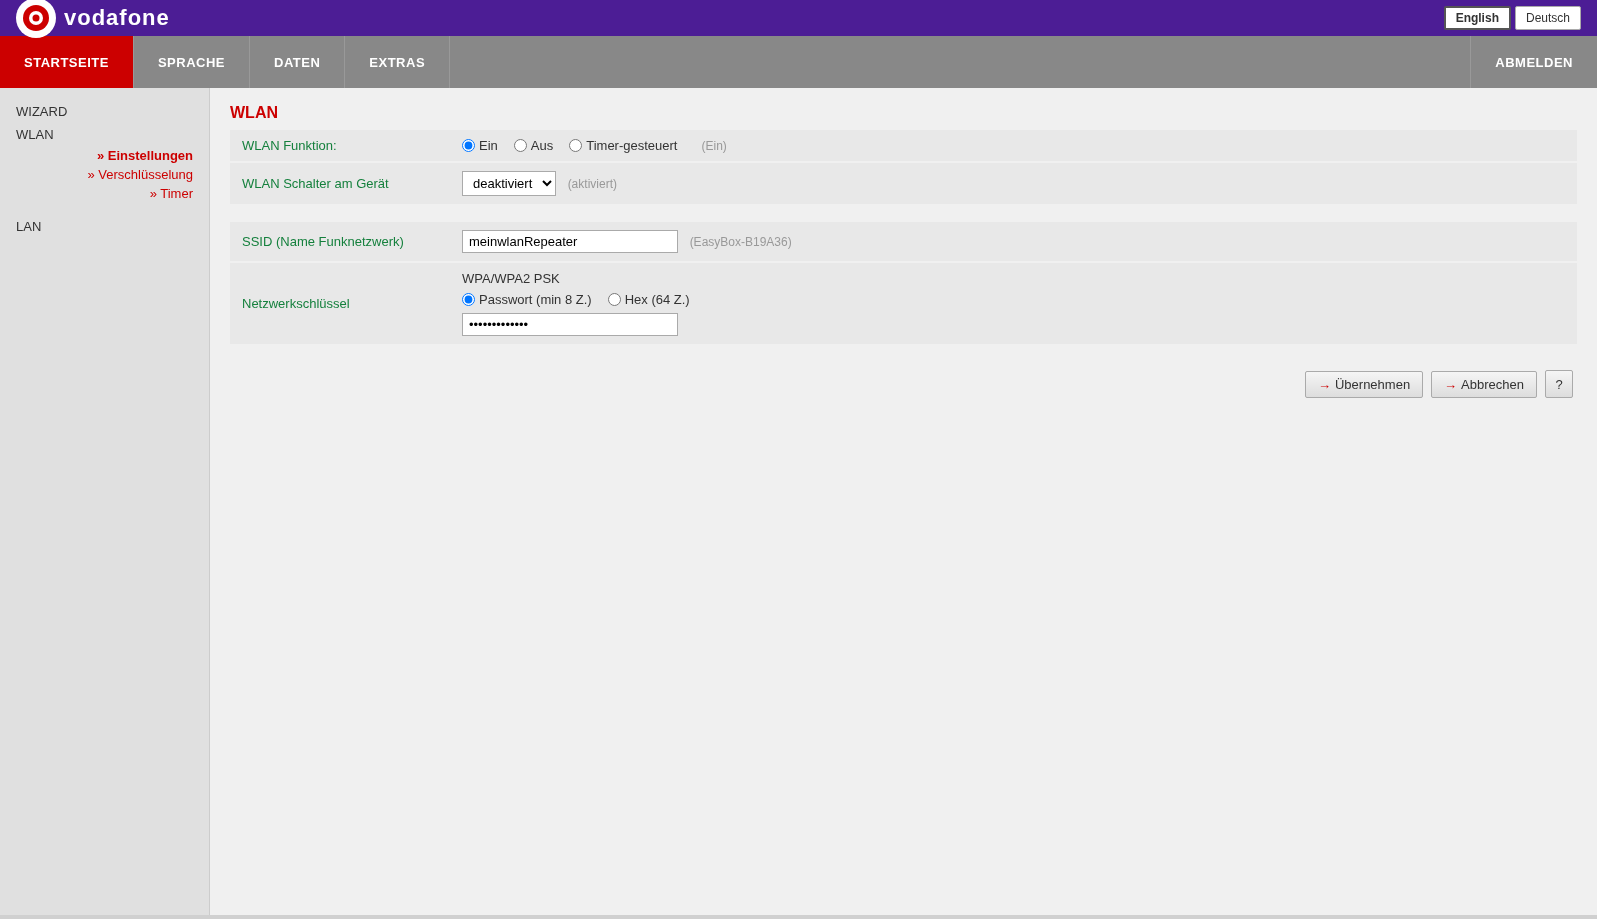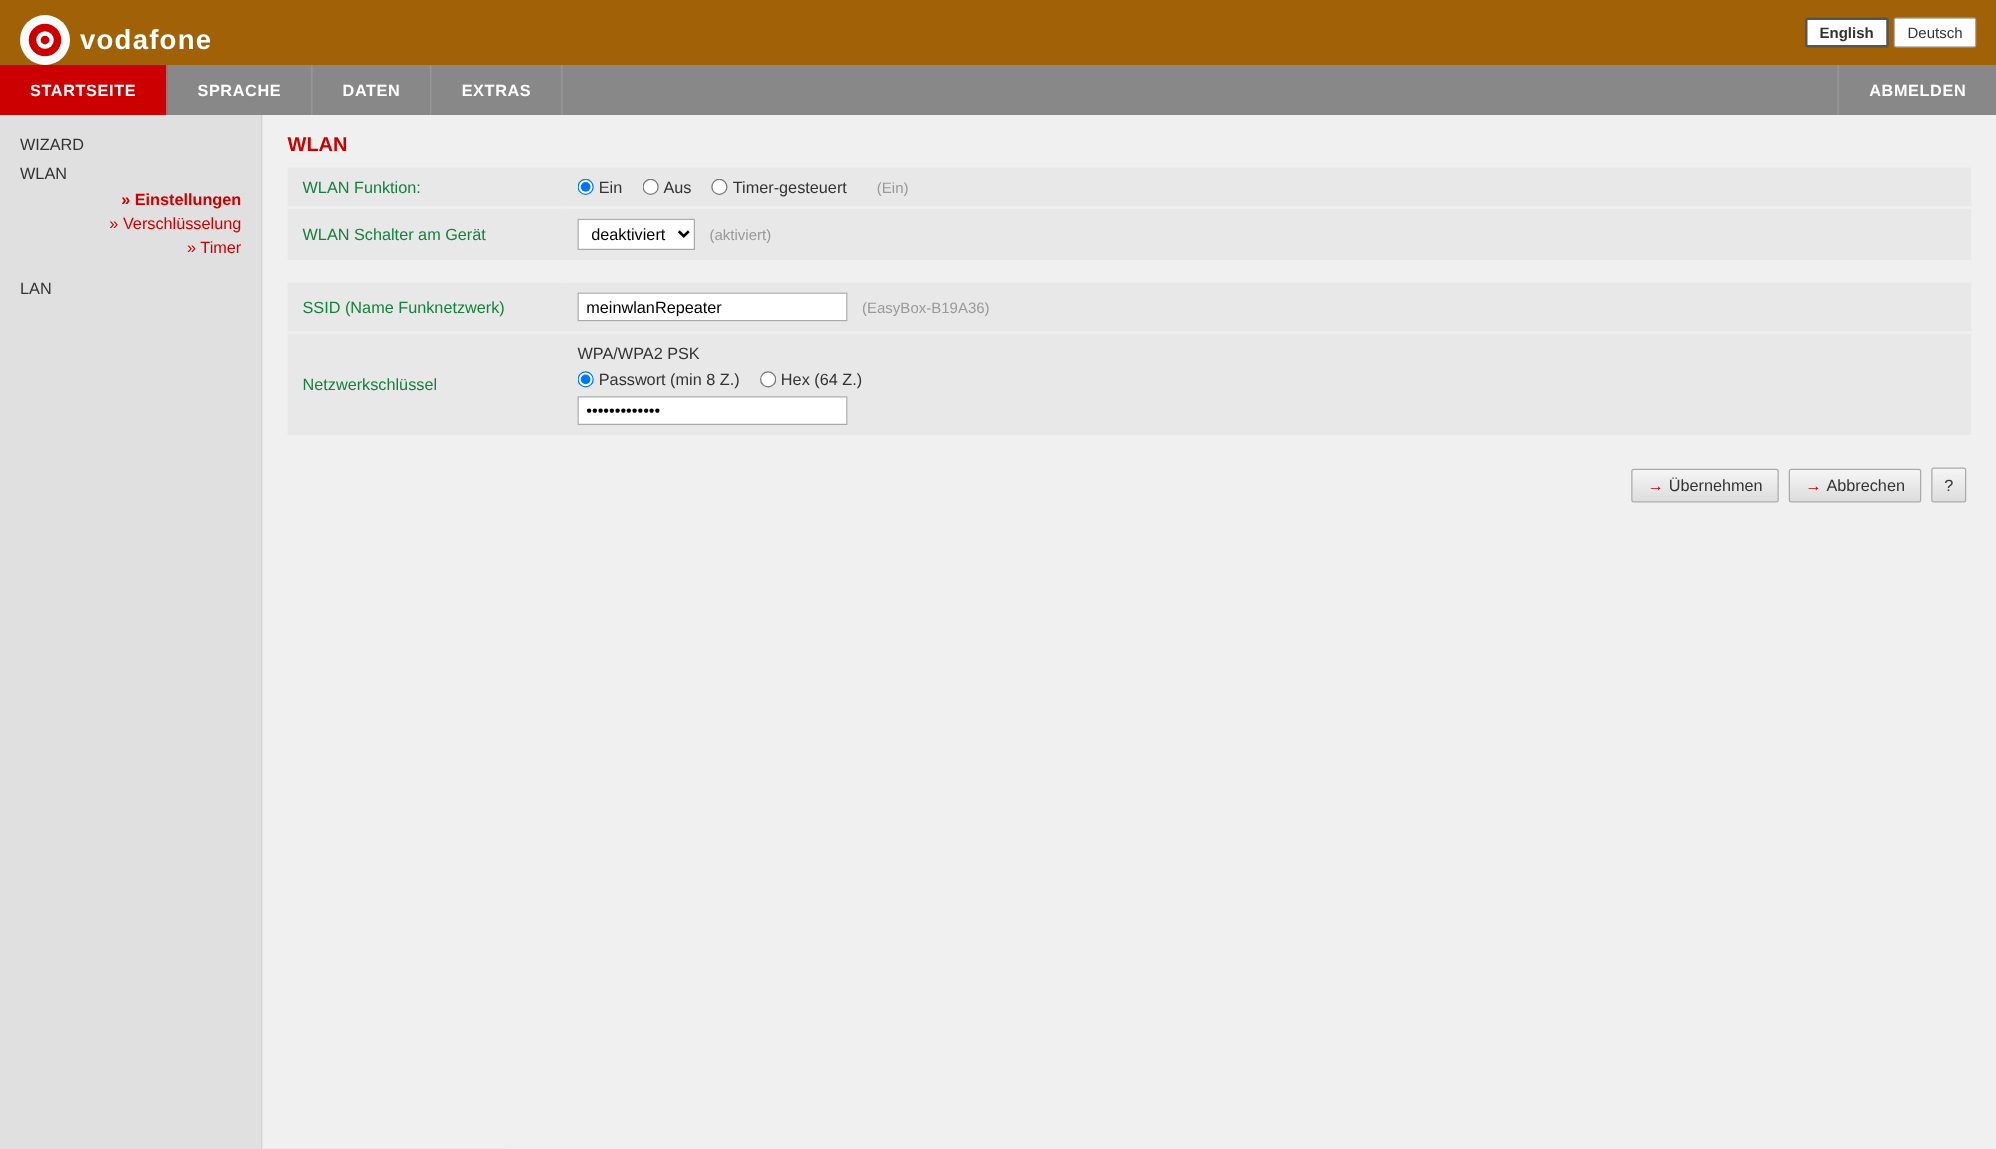--- a/index.html
+++ b/index.html
@@ -1,23 +1,23 @@
 <!DOCTYPE html>
 <html><head>
   <meta charset="utf-8">
   <style>
     * { margin: 0; padding: 0; box-sizing: border-box; }
     body { font-family: Arial, Helvetica, sans-serif; font-size: 13px; background: #d0d0d0; width: 1597px; min-height: 919px; }
 
     
     #top-bar {
-      background: #a16207;
-      height: 52px;
-      display: flex;
-      align-items: flex-end;
+      background: #4c1d95;
+      height: 36px;
+      display: flex;
+      align-items: center;
       padding: 0 16px;
       position: relative;
     }
     #logo-area {
       display: flex;
       align-items: center;
       gap: 8px;
     }
     .vodafone-circle {
       width: 40px; height: 40px;
@@ -50,21 +50,21 @@
       border-radius: 2px;
     }
     .lang-btn.active {
       border: 2px solid #555;
       font-weight: bold;
     }
 
     
     #nav-bar {
       background: #888;
-      height: 40px;
+      height: 52px;
       display: flex;
       align-items: stretch;
     }
     .nav-item {
       display: flex;
       align-items: center;
       padding: 0 24px;
       color: white;
       font-size: 13px;
       font-weight: bold;

